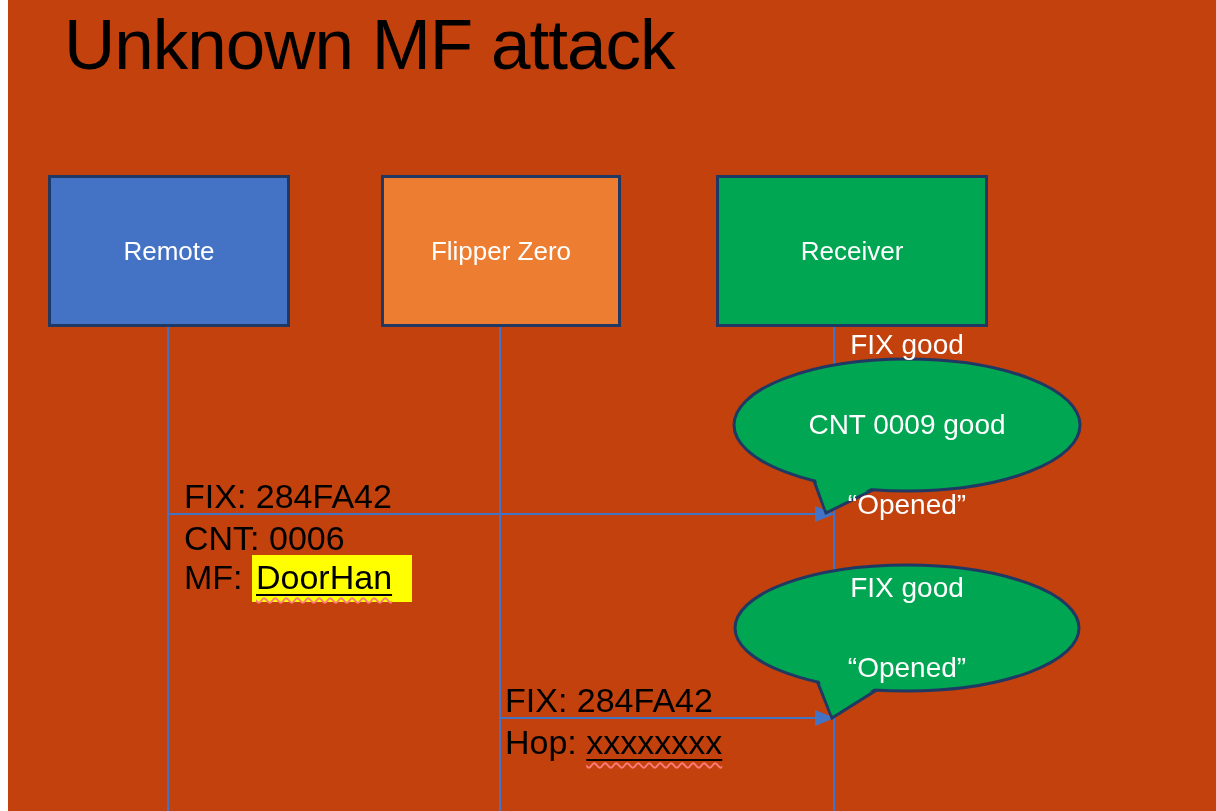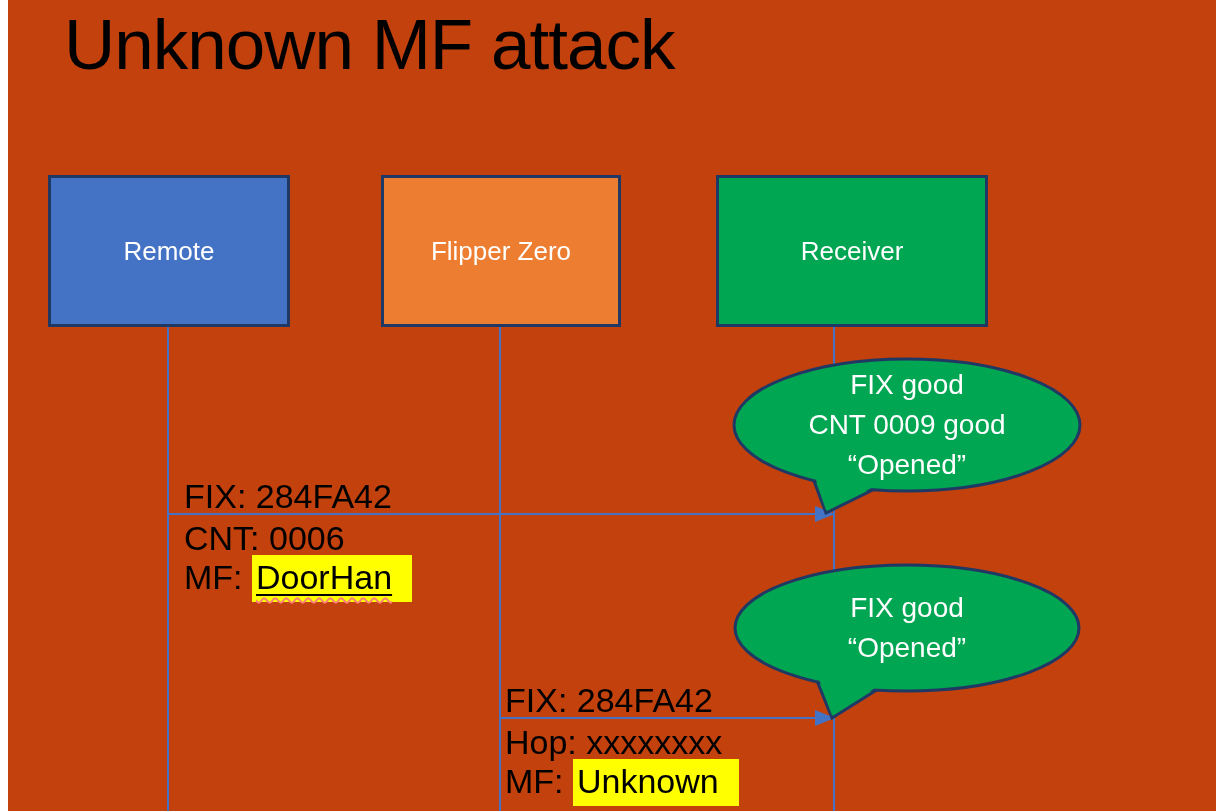--- a/index.html
+++ b/index.html
@@ -38,20 +38,21 @@
   #arrow1-head{left:807px;top:506px;}
   #arrow2-head{left:807px;top:710px;}
   
   .callout-svg{position:absolute;}
   #bubble1-svg{left:710px;top:350px;}
   #bubble2-svg{left:710px;top:554px;}
   .bubble-text{
     position:absolute;display:flex;flex-direction:column;justify-content:center;
     align-items:center;color:#fff;font-size:28px;line-height:40px;text-align:center;
     white-space:nowrap;
+    gap:40px;
   }
   #bubble1-text{left:726px;top:360px;width:346px;height:130px;}
   #bubble2-text{left:727px;top:564px;width:344px;height:128px;}
   
   .msg-text{position:absolute;font-size:34px;color:#000;white-space:nowrap;text-align:center;}
   #m1l1{left:176px;top:477px;}
   #m1l2{left:176px;top:519px;}
   #m1l3{left:176px;top:558px;}
   #m2l1{left:497px;top:681px;}
   #m2l2{left:497px;top:723px;}
@@ -103,21 +104,20 @@
     <div>FIX good</div>
     <div>“Opened”</div>
   </div>
 
   <div class="msg-text" id="m1l1">FIX: 284FA42</div>
   <div class="msg-text" id="m1l2">CNT: 0006</div>
   <div class="msg-text" id="m1l3"><span>MF: </span><span class="hl"><span class="u-solid"><span class="u-wavy">DoorHan</span></span></span></div>
 
   <div class="msg-text" id="m2l1">FIX: 284FA42</div>
   <div class="msg-text" id="m2l2"><span>Hop: </span><span class="u-solid"><span class="u-wavy">xxxxxxxx</span></span></div>
-  <div class="msg-text" id="m2l3"><span>MF: </span><span class="hl"><span>Unknown</span></span></div>
 
   <div class="actor-box" id="box-flipper">
     <span>Flipper Zero</span>
   </div>
   <div class="actor-box" id="box-remote">
     <span>Remote</span>
   </div>
   <div class="actor-box" id="box-receiver">
     <span>Receiver</span>
   </div>

